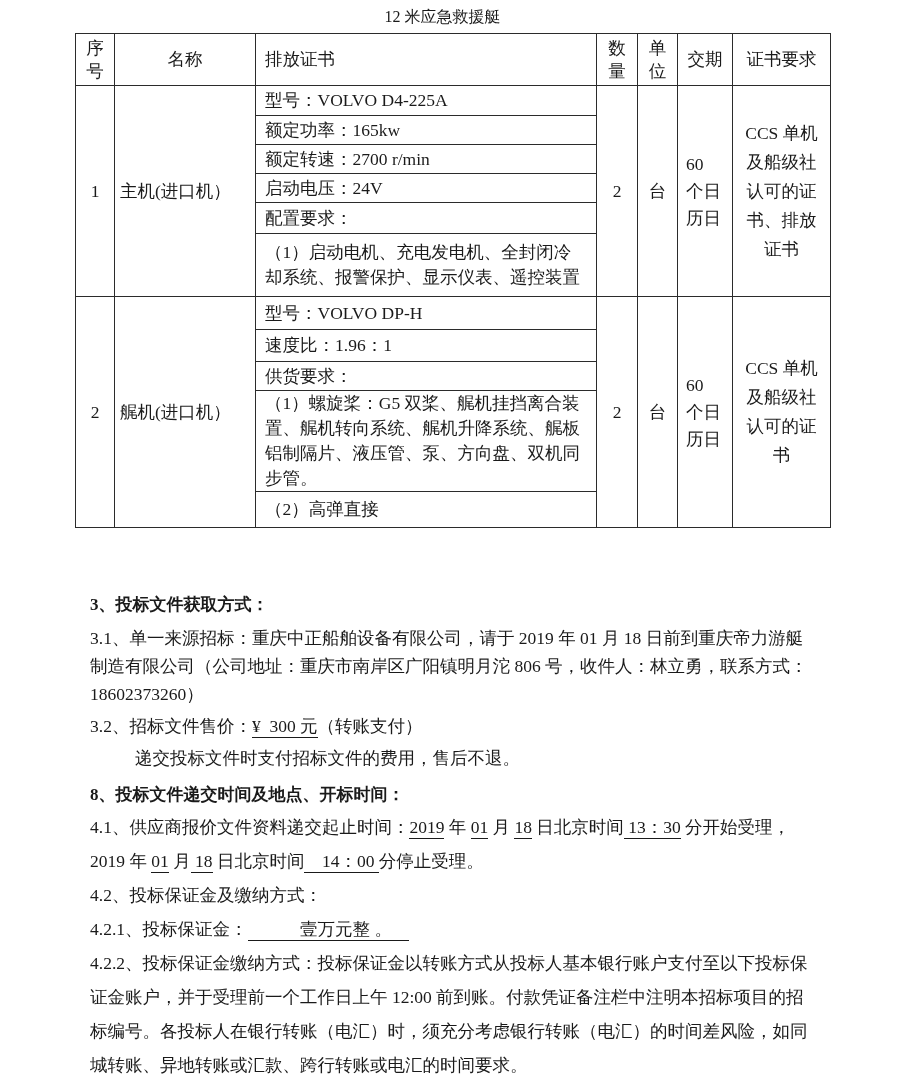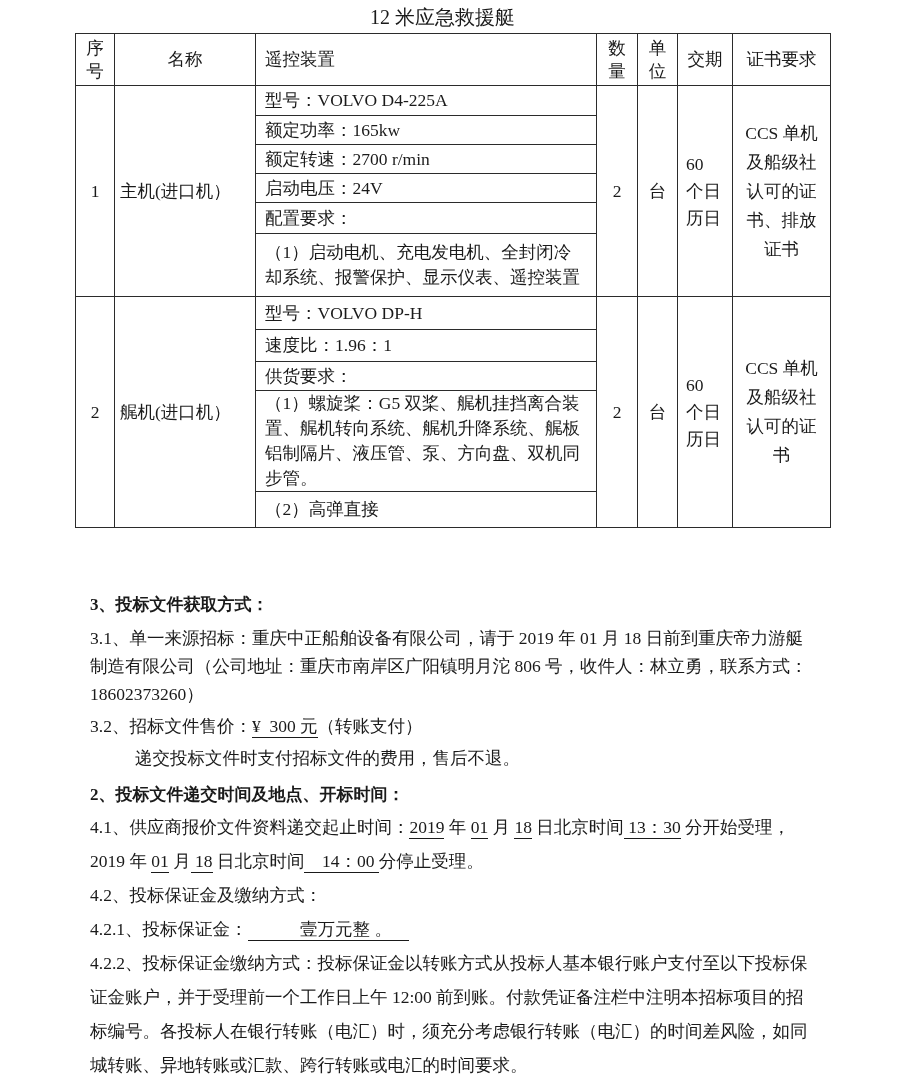--- a/index.html
+++ b/index.html
@@ -4,21 +4,21 @@
 <style>
   * { box-sizing: border-box; }
   html,body { margin:0; padding:0; background:#ffffff; }
   .page {
     position:relative; width:900px; height:1086px; overflow:hidden;
     background:#ffffff; color:#1a1a1a;
     font-family:"Liberation Serif","DejaVu Serif",serif;
   }
   .doc-title {
     margin:0 0 0 65px; padding-top:6px; width:755px;
-    text-align:center; font-size:20px; font-weight:400; line-height:22px;
+    text-align:center; font-size:16px; font-weight:400; line-height:22px;
   }
   table.spec-table {
     margin:5px 0 0 75px; width:755px; border-collapse:collapse;
     table-layout:fixed; font-size:17.5px; color:#1a1a1a;
   }
   .spec-table th, .spec-table td { border:1px solid #2b2b2b; }
   .spec-table th {
     font-weight:400; padding:0 4px; line-height:23px; text-align:center;
   }
   tr.hdr { height:52px; }
@@ -55,21 +55,21 @@
         <col style="width:341px">
       <col style="width:41px">
         <col style="width:40px">
         <col style="width:55px">
         <col style="width:98px">
     </colgroup>
     <tbody>
         <tr class="hdr">
       <th>序号</th>
       <th>名称</th>
-      <th class="h-spec">遥控装置</th>
+      <th class="h-spec">排放证书</th>
       <th>数量</th>
       <th>单位</th>
       <th>交期</th>
       <th>证书要求</th>
     </tr>
     <tr>
       <td class="c-no">1</td>
       <td class="c-name">主机(进口机）</td>
       <td class="c-spec">
         <div class="spec-item" style="min-height:29px">型号：VOLVO D4-225A</div>
@@ -105,21 +105,21 @@
   <div class="sections">
 
     <p class="sec-heading">3、投标文件获取方式：</p>
 
     <p class="p3"><span>3.1、单一来源招标：重庆中正船舶设备有限公司，请于 2019 年 01 月 18 日前到重庆帝力游艇制造有限公司（公司地址：重庆市南岸区广阳镇明月沱 806 号，收件人：林立勇，联系方式：18602373260）</span></p>
 
     <p class="p3"><span>3.2、招标文件售价：</span><span class="u">¥  300 元</span><span>（转账支付）</span></p>
 
     <p class="p3 indent"><span>递交投标文件时支付招标文件的费用，售后不退。</span></p>
 
-    <p class="sec-heading h4">2、投标文件递交时间及地点、开标时间：</p>
+    <p class="sec-heading h4">8、投标文件递交时间及地点、开标时间：</p>
 
     <p class="p4"><span>4.1、供应商报价文件资料递交起止时间：</span><span class="u">2019</span><span> 年 </span><span class="u">01</span><span> 月 </span><span class="u">18</span><span> 日北京时间</span><span class="u"> 13：30</span><span> 分开始受理，</span></p>
 
     <p class="p4"><span>2019 年 </span><span class="u">01</span><span> 月</span><span class="u"> 18</span><span> 日北京时间</span><span class="u">　14：00 </span><span>分停止受理。</span></p>
 
     <p class="p4"><span>4.2、投标保证金及缴纳方式：</span></p>
 
     <p class="p4"><span>4.2.1、投标保证金：</span><span class="u">　　　壹万元整 。　</span></p>
 
     <p class="p4"><span>4.2.2、投标保证金缴纳方式：投标保证金以转账方式从投标人基本银行账户支付至以下投标保证金账户，并于受理前一个工作日上午 12:00 前到账。付款凭证备注栏中注明本招标项目的招标编号。各投标人在银行转账（电汇）时，须充分考虑银行转账（电汇）的时间差风险，如同城转账、异地转账或汇款、跨行转账或电汇的时间要求。</span></p>

